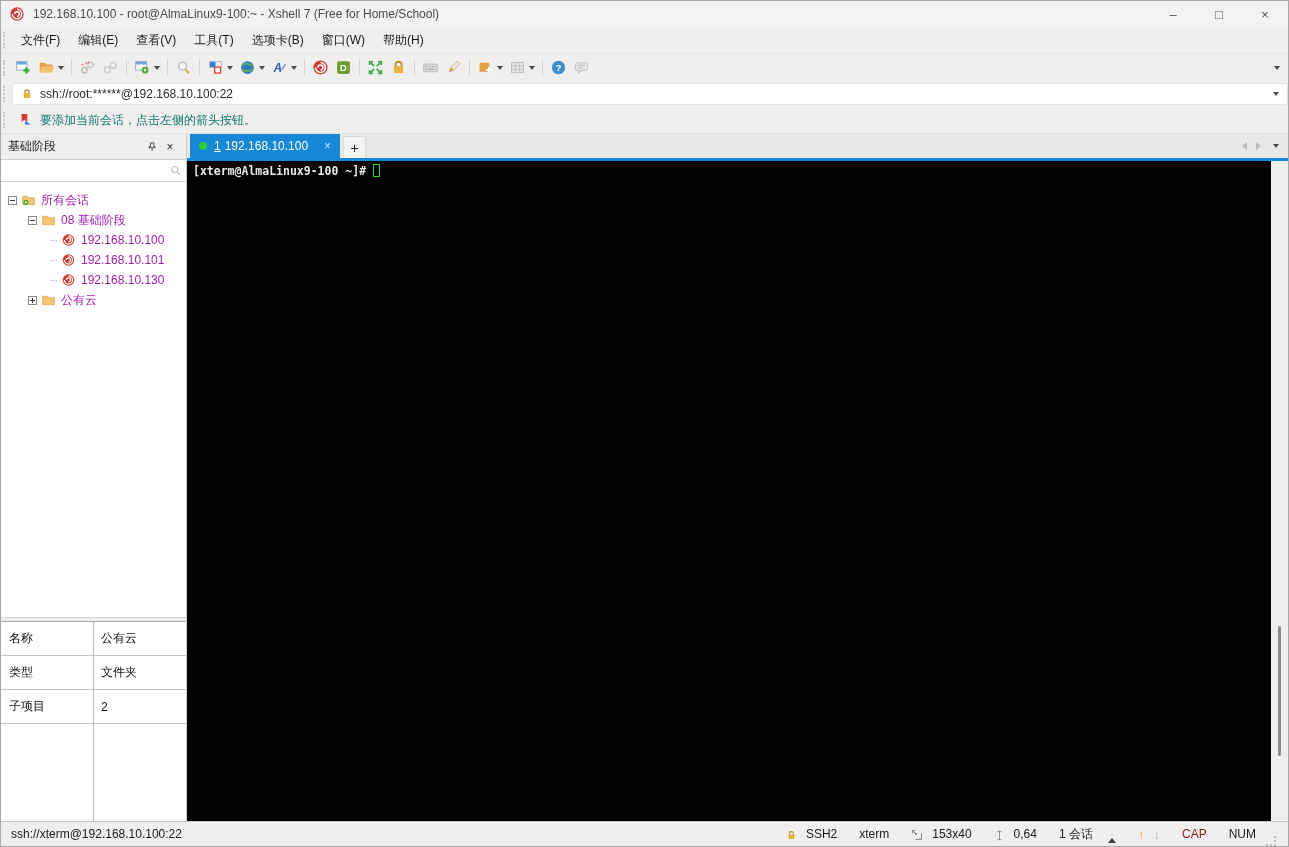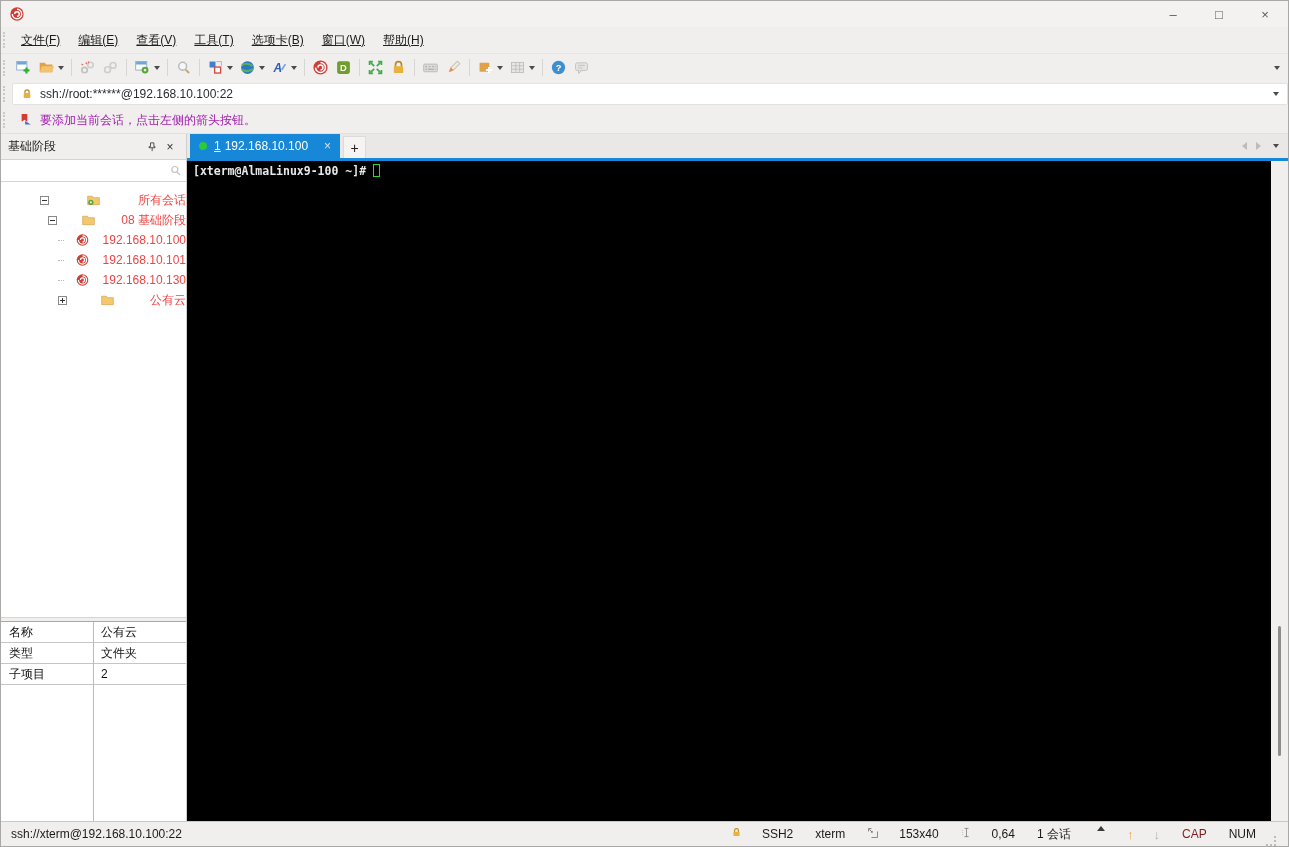--- a/index.html
+++ b/index.html
@@ -15,54 +15,54 @@
     flex-direction: column;
   }
   
   .titlebar { height:26px; background:#f3f2f1; display:flex; align-items:center; padding-left:8px; flex:0 0 26px; }
   .titlebar .logo { width:16px; height:16px; margin-right:8px; }
   .title-text { font-size:12px; color:#4a4a4a; }
   .win-controls { margin-left:auto; display:flex; height:100%; }
   .win-btn { width:46px; display:flex; align-items:center; justify-content:center; color:#5a5a5a; font-size:13px; }
   
   .grip { width:4px; height:16px; margin:0 5px 0 2px; border-left:2px dotted #c9c8c7; }
-  .menubar { height:26px; flex:0 0 26px; background:#f0efee; display:flex; align-items:center;text-decoration:underline; }
+  .menubar { height:26px; flex:0 0 26px; background:#f0efee; display:flex; align-items:center; }
   .menu-item { padding:4px 9px; color:#1a1a1a; }
   .toolbar { height:28px; flex:0 0 28px; background:#f0efee; display:flex; align-items:center; border-top:1px solid #e6e5e4; }
   .tbtn { height:24px; display:flex; align-items:center; padding:0 3px; }
   .tbtn svg { width:17px; height:17px; }
   .tsep { width:1px; height:17px; background:#d7d6d5; margin:0 4px; }
   .dd-arrow { width:0; height:0; border-left:3px solid transparent; border-right:3px solid transparent; border-top:4px solid #4a4a4a; margin-left:3px; }
   .toolbar-overflow { margin-left:auto; margin-right:8px; }
   .addressbar { height:26px; flex:0 0 26px; display:flex; align-items:center; }
   .address-field { flex:1; height:22px; background:#fff; border:1px solid #e3e2e1; border-radius:2px; display:flex; align-items:center; padding:0 8px; gap:7px; color:#2c2c2c; }
   .address-field .dd-arrow { margin-left:auto; }
-  .infobar { height:27px; flex:0 0 27px; display:flex; align-items:center; gap:7px; color:#a21caf; border-bottom:1px solid #e2e1e0; }
+  .infobar { height:27px; flex:0 0 27px; display:flex; align-items:center; gap:7px; color:#0f766e; border-bottom:1px solid #e2e1e0; }
   
   .main { flex:1; display:flex; min-height:0; }
   .sidebar { width:186px; flex:0 0 186px; background:#fff; border-right:1px solid #cfcecd; display:flex; flex-direction:column; }
   .sb-header { height:25px; flex:0 0 25px; background:#f0efee; display:flex; align-items:center; padding:0 7px; color:#1a1a1a; }
   .sb-header .sb-title { flex:1; }
   .sb-hbtn { width:18px; height:18px; display:flex; align-items:center; justify-content:center; color:#333; }
   .sb-search { height:23px; flex:0 0 23px; background:#fff; border-bottom:1px solid #d5d4d3; border-top:1px solid #d5d4d3; display:flex; align-items:center; padding:0 4px; }
   .sb-search input { flex:1; border:none; outline:none; font-size:12px; height:18px; font-family:"Liberation Sans",sans-serif; }
   .tree { flex:1; padding-top:8px; overflow:hidden; }
-  .tree-row { height:20px; display:flex; align-items:center; color:#ef4444;justify-content:space-between; }
+  .tree-row { height:20px; display:flex; align-items:center; color:#a21caf; }
   .tree-row .conn { border-top:1px dotted #b9b8b7; height:0; }
   .expander { width:9px; height:9px; flex:0 0 9px; border:1px solid #898989; background:#fff; position:relative; }
   .expander::before, .expander.plus::after { content:""; position:absolute; background:#333; }
   .expander::before { left:1px; right:1px; top:3px; height:1px; }
   .expander.plus::after { top:1px; bottom:1px; left:3px; width:1px; }
   .tree-icon { width:15px; height:14px; margin:0 5px 0 4px; flex:0 0 15px; }
   .tree-label { white-space:nowrap; }
   
   .props-splitter { height:4px; flex:0 0 4px; background:#f0efee; border-top:1px solid #d5d4d3; }
   .props { flex:0 0 200px; height:200px; background:#fff; border-top:1px solid #a9a8a7; position:relative; }
   .props-vline { position:absolute; left:92px; top:0; bottom:0; width:1px; background:#bdbcbb; }
-  .prow { height:21px; display:flex; align-items:center; border-bottom:1px solid #c6c5c4; }
+  .prow { height:34px; display:flex; align-items:center; border-bottom:1px solid #c6c5c4; }
   .pkey { width:92px; flex:0 0 92px; padding-left:8px; color:#111; }
   .pval { padding-left:8px; color:#111; }
   
   .right { flex:1; display:flex; flex-direction:column; min-width:0; }
   .tabbar { height:24px; flex:0 0 24px; background:#e9e8e7; display:flex; align-items:flex-end; }
   .tab-active { height:24px; background:#1787d8; color:#fff; display:flex; align-items:center; padding:0 9px; margin-left:3px; }
   .tab-dot { width:8px; height:8px; border-radius:50%; background:#2dc937; margin-right:7px; }
   .tab-num { text-decoration:underline; margin-right:4px; }
   .tab-close { margin-left:16px; color:#cfe6f7; font-size:12px; }
   .tab-new { width:23px; height:22px; background:#f5f4f3; border:1px solid #dcdbda; border-bottom:none; margin-left:3px; display:flex; align-items:center; justify-content:center; color:#222; font-size:14px; }
@@ -72,37 +72,38 @@
   .tabbar .dd-arrow { border-top-color:#4a4a4a; }
   .blueline { height:3px; flex:0 0 3px; background:#1787d8; }
   .terminal-wrap { flex:1; display:flex; min-height:0; }
   .terminal { flex:1; background:#000; padding:3px 0 0 6px; font-family:"DejaVu Sans Mono", monospace; font-size:11.5px; font-weight:bold; color:#e8e8e8; white-space:pre; }
   .cursor { display:inline-block; width:7px; height:13px; border:1px solid #35d435; margin-left:7px; vertical-align:-2px; }
   .term-scroll { width:17px; flex:0 0 17px; background:#f0efee; position:relative; }
   .term-thumb { position:absolute; left:7px; width:3px; top:465px; height:130px; background:#8d8c8b; border-radius:2px; }
   
   .statusbar { height:25px; flex:0 0 25px; background:#f0efee; border-top:1px solid #c9c8c7; display:flex; align-items:center; padding:0 12px 0 10px; color:#1a1a1a; }
   .sb-url { flex:1; }
-  .sb-seg { display:flex; align-items:flex-start; gap:20px; margin-left:22px; }
+  .sb-seg { display:flex; align-items:flex-end; gap:9px; margin-left:22px; }
   .sb-dim { color:#7f1d1d; }
   .sb-tri-up { width:0; height:0; border-left:4px solid transparent; border-right:4px solid transparent; border-bottom:5px solid #3a3a3a; margin-left:6px; }
   .arr { font-weight:bold; font-size:13px; }
   .arr-up { color:#e8a33d; }
   .arr-down { color:#b3b2b1; }
   .sb-grip { width:10px; height:10px; margin-left:10px; border-right:2px dotted #bdbcbb; border-bottom:2px dotted #bdbcbb; align-self:flex-end; }
 </style>
 </head>
 <body>
 
 <div class="titlebar">
   <svg class="logo" viewBox="0 0 24 24">
     <circle cx="12" cy="12" r="10" fill="#cf3e36"></circle>
     <path d="M12 5a7 7 0 1 1 -7 7" stroke="#fff" stroke-width="2.2" fill="none"></path>
     <path d="M12 15.5a3.5 3.5 0 1 0 -3.5 -3.5" stroke="#fff" stroke-width="2.2" fill="none"></path>
   </svg>
+  <span class="title-text">192.168.10.100 - root@AlmaLinux9-100:~ - Xshell 7 (Free for Home/School)</span>
   <div class="win-controls">
     <span class="win-btn">–</span>
     <span class="win-btn">□</span>
     <span class="win-btn">×</span>
   </div>
 </div>
 
 <div class="menubar">
   <span class="grip"></span>
   <span class="menu-item">文件(F)</span>

